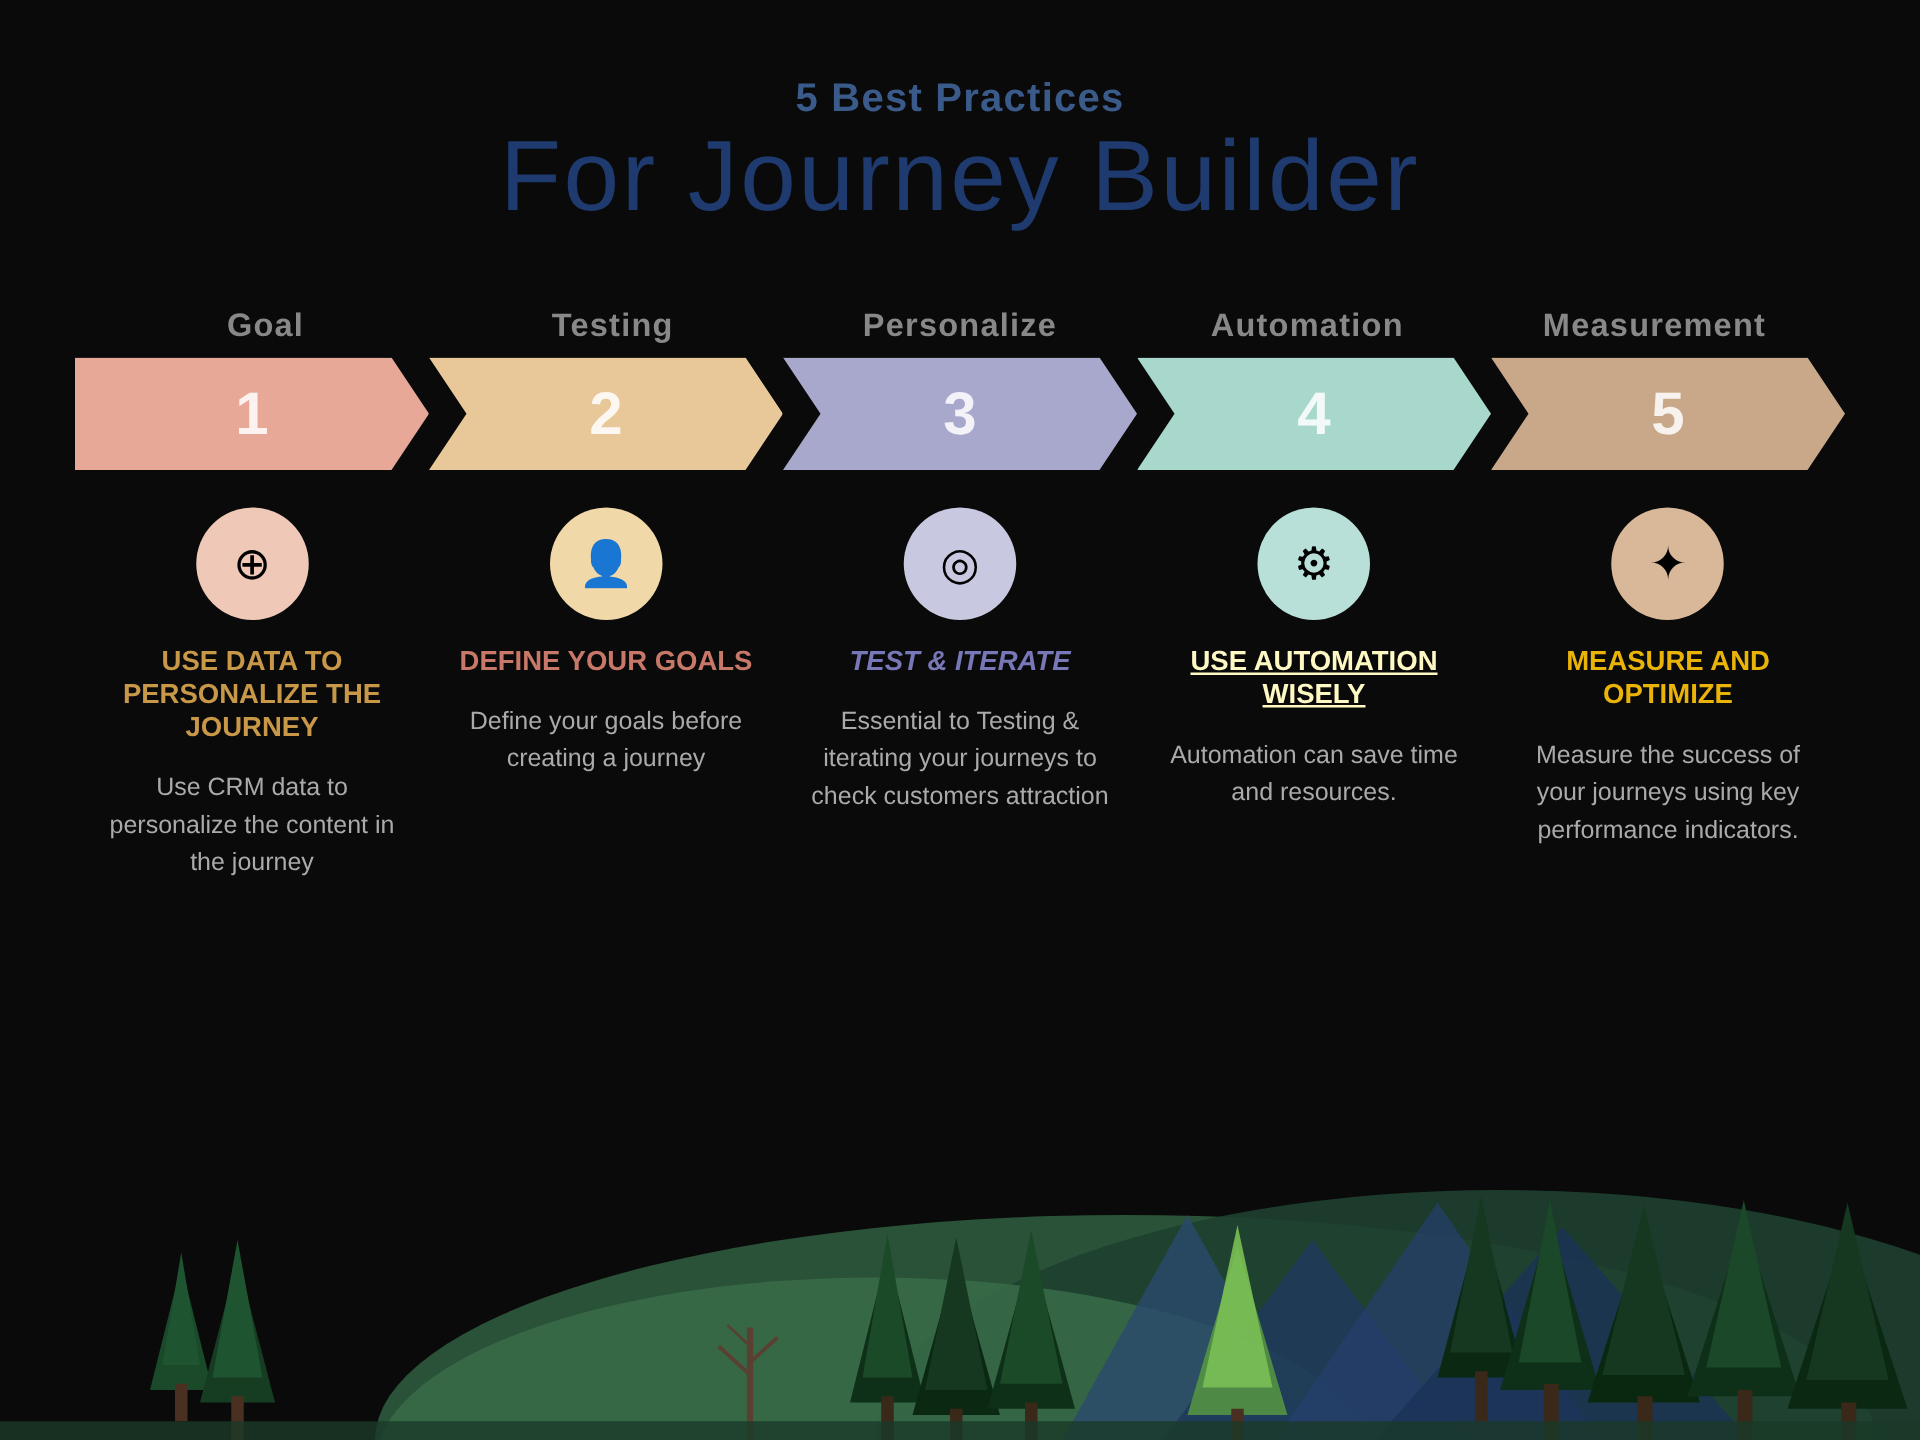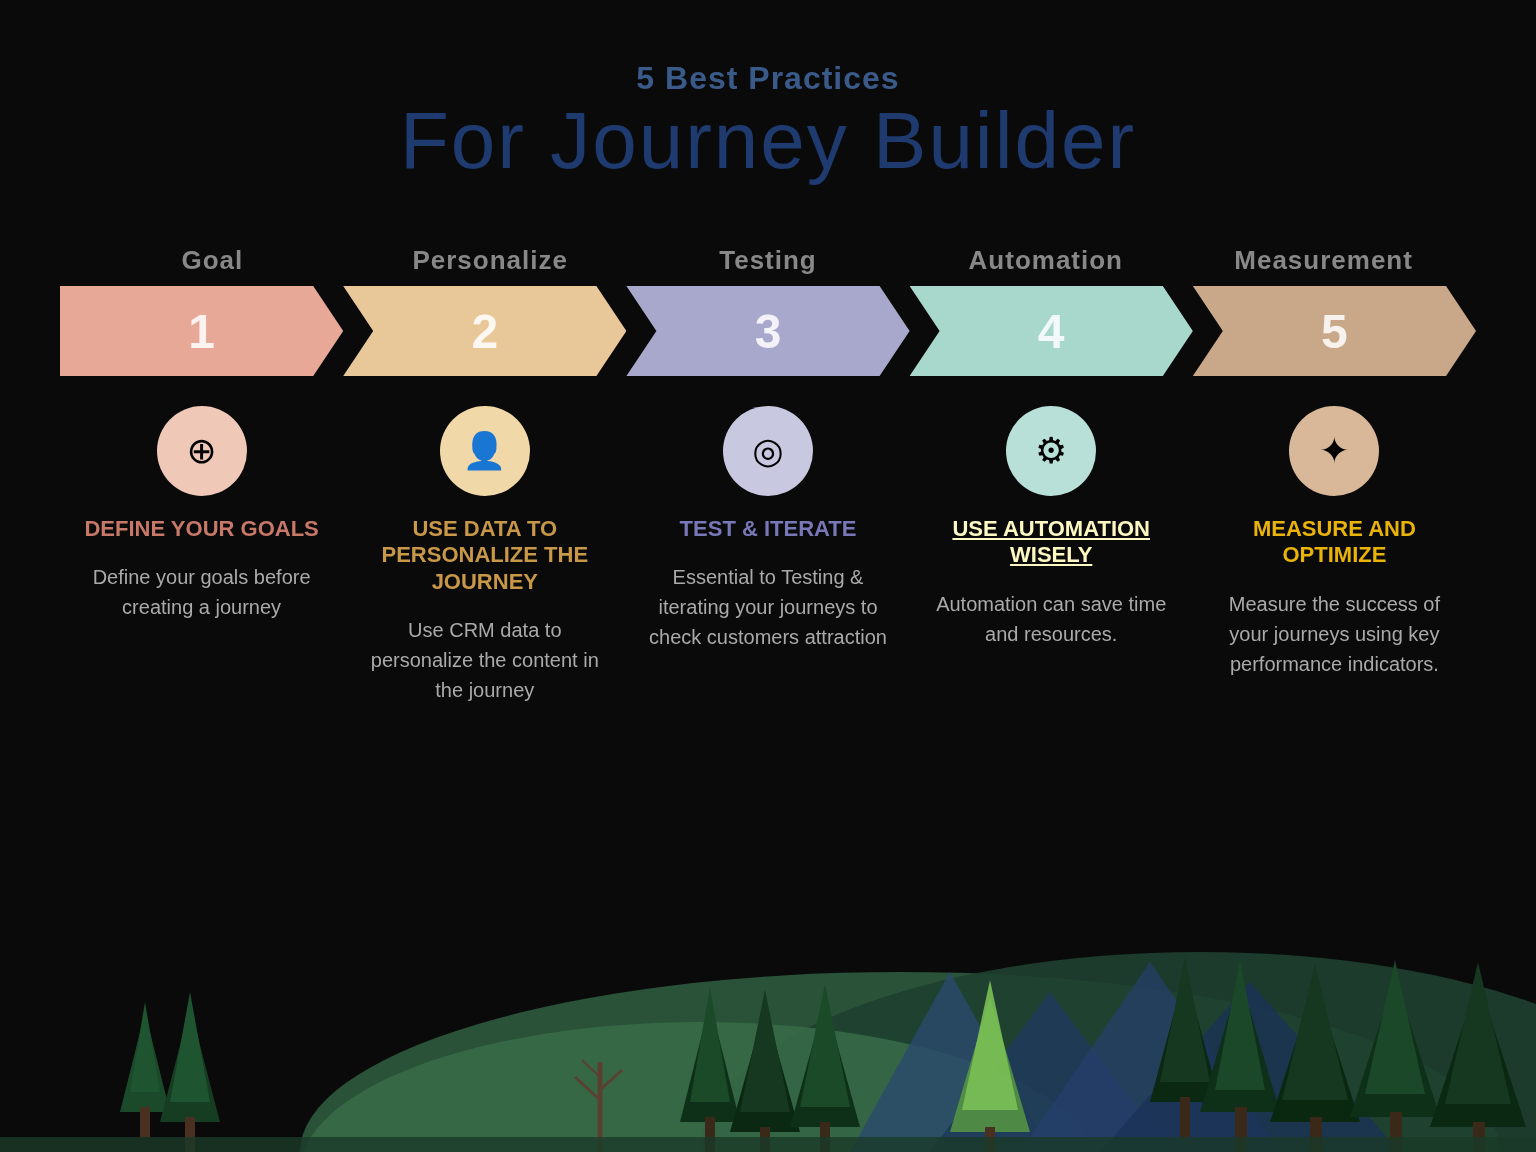--- a/index.html
+++ b/index.html
@@ -131,21 +131,21 @@
     .content-title {
       font-size: 22px;
       font-weight: 800;
       margin-bottom: 20px;
       line-height: 1.2;
       text-transform: uppercase;
     }
 
     .title-1 { color: #c87868; }
     .title-2 { color: #c89848; }
-    .title-3 { color: #7878b8; }
+    .title-3 { color: #7878b8; font-style: italic; }
     .title-4 { color: #fef9c3; text-decoration: underline; }
     .title-5 { color: #eab308; }
 
     .content-text {
       color: #aaa;
       font-size: 20px;
       line-height: 1.5;
     }
 
     
@@ -160,22 +160,22 @@
 </head>
 <body>
 
 <div class="header">
   <div class="header-subtitle">5 Best Practices</div>
   <div class="header-title">For Journey Builder</div>
 </div>
 
 <div class="steps-labels" id="labels-row">
     <div class="step-label">Goal</div>
+    <div class="step-label">Testing</div>
     <div class="step-label">Personalize</div>
-    <div class="step-label">Testing</div>
     <div class="step-label">Automation</div>
     <div class="step-label">Measurement</div>
   </div>
 <div class="arrows-row" id="arrows-row">
     <div class="arrow-shape arrow-1">1</div>
     <div class="arrow-shape arrow-2">2</div>
     <div class="arrow-shape arrow-3">3</div>
     <div class="arrow-shape arrow-4">4</div>
     <div class="arrow-shape arrow-5">5</div>
   </div>
@@ -191,26 +191,26 @@
     </div>
     <div class="icon-cell">
       <div class="icon-circle icon-4" style="font-size: 36px;">⚙</div>
     </div>
     <div class="icon-cell">
       <div class="icon-circle icon-5" style="font-size: 36px;">✦</div>
     </div>
   </div>
 <div class="content-row" id="content-row">
     <div class="content-cell">
+      <div class="content-title title-2">USE DATA TO PERSONALIZE THE JOURNEY</div>
+      <div class="content-text">Use CRM data to personalize the content in the journey</div>
+    </div>
+    <div class="content-cell">
       <div class="content-title title-1">DEFINE YOUR GOALS</div>
       <div class="content-text">Define your goals before creating a journey</div>
-    </div>
-    <div class="content-cell">
-      <div class="content-title title-2">USE DATA TO PERSONALIZE THE JOURNEY</div>
-      <div class="content-text">Use CRM data to personalize the content in the journey</div>
     </div>
     <div class="content-cell">
       <div class="content-title title-3">TEST &amp; ITERATE</div>
       <div class="content-text">Essential to Testing &amp; iterating your journeys to check customers attraction</div>
     </div>
     <div class="content-cell">
       <div class="content-title title-4">USE AUTOMATION WISELY</div>
       <div class="content-text">Automation can save time and resources.</div>
     </div>
     <div class="content-cell">

